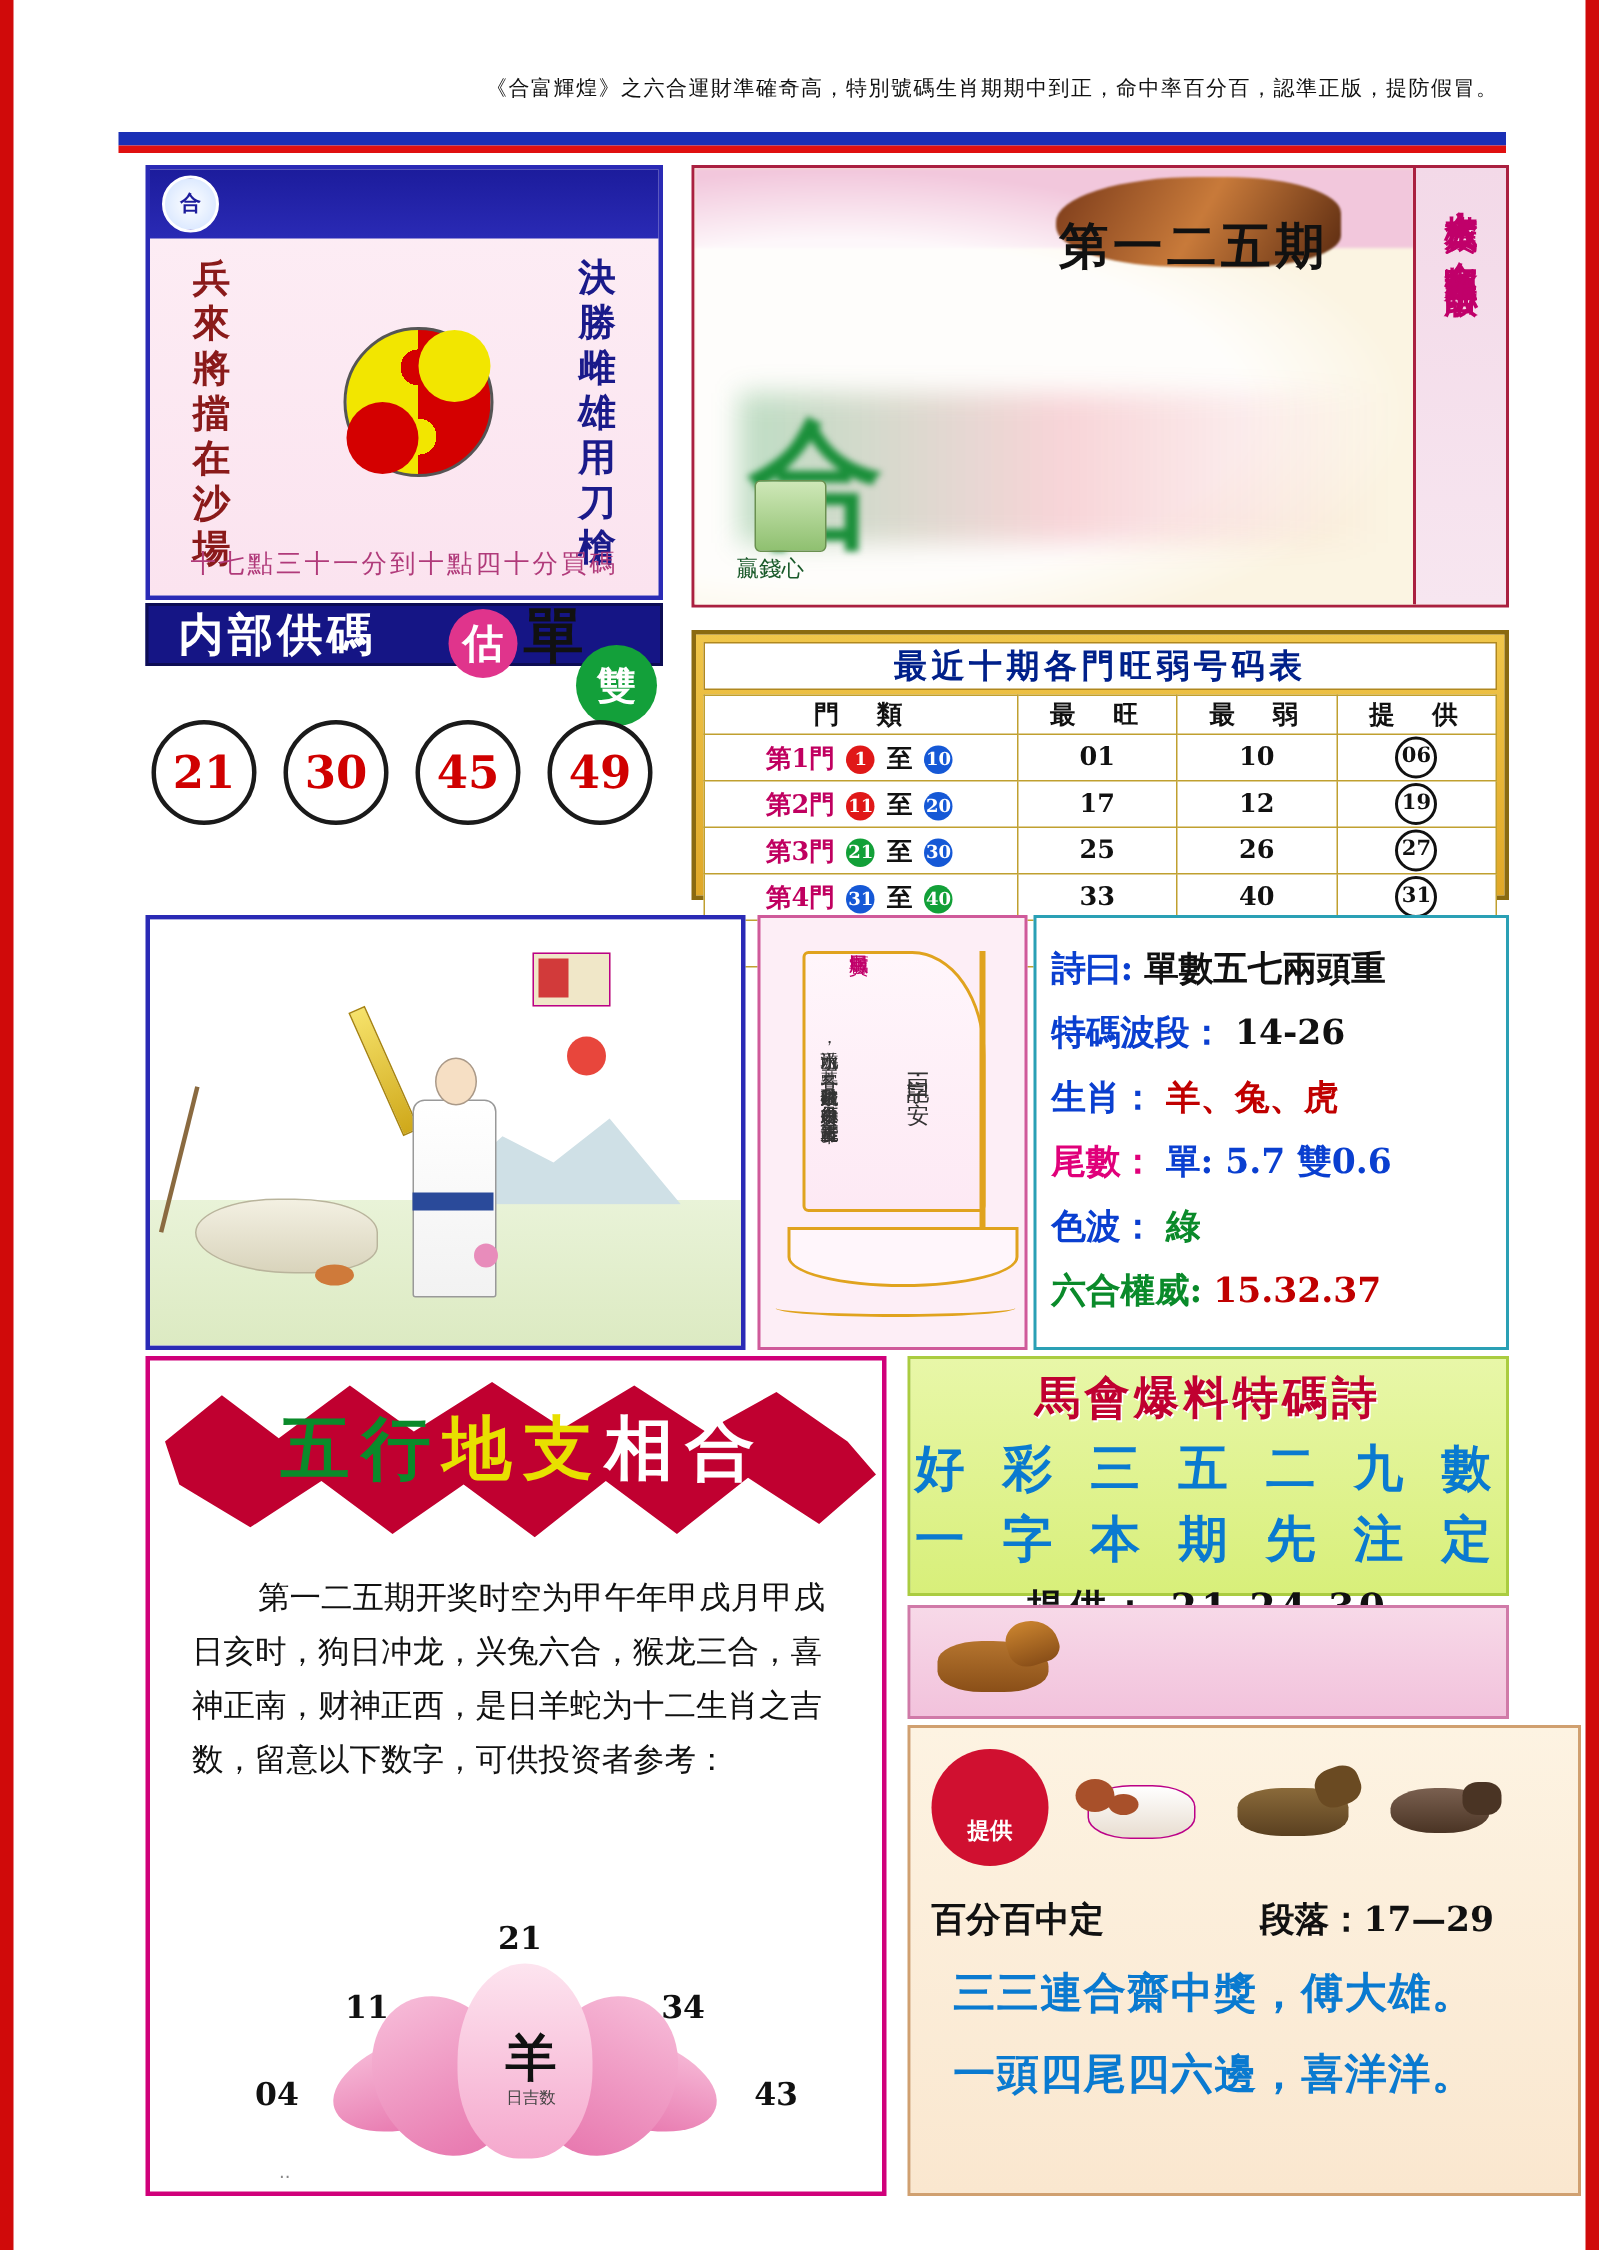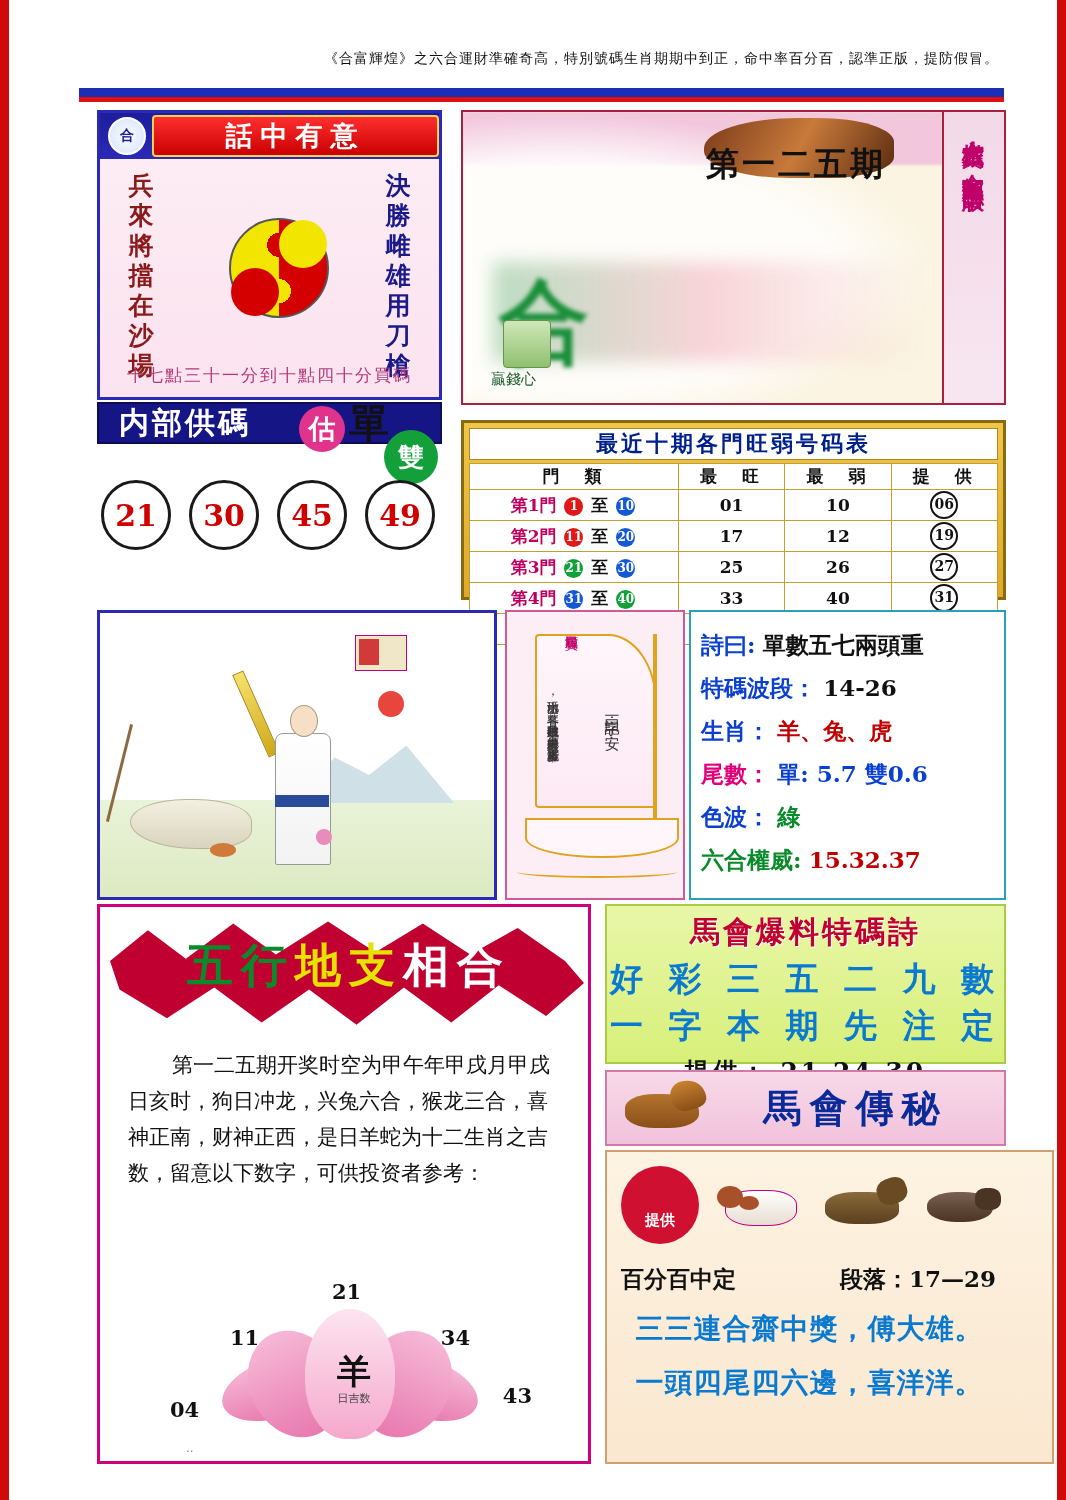--- a/index.html
+++ b/index.html
@@ -381,21 +381,20 @@
 
 <div class="page">
 
   <div class="topline">《合富輝煌》之六合運財準確奇高，特別號碼生肖期期中到正，命中率百分百，認準正版，提防假冒。</div>
   <div class="bluebar"></div>
   <div class="redbar"></div>
 
   <div class="huazhong">
     <div class="hz-title">
       <div class="hz-badge">合</div>
-      <div class="hz-word">話中有意</div>
     </div>
     <div class="hz-left-col">兵來將擋在沙場</div>
     <div class="hz-right-col">決勝雌雄用刀槍</div>
     <div class="yinyang"></div>
     <div class="hz-foot">十七點三十一分到十點四十分買碼</div>
   </div>
 
   <div class="neibu">
     <span>内部供碼</span>
   </div>
@@ -558,39 +557,38 @@
       <div class="petal p-left"></div>
       <div class="petal p-right"></div>
       <div class="petal p-ml"></div>
       <div class="petal p-mr"></div>
       <div class="petal p-mid"></div>
       <div class="yang">羊</div>
       <div class="yang-sub">日吉数</div>
       <div class="lot-num" style="left:112px;top:-8px;">21</div>
       <div class="lot-num" style="left:10px;top:38px;">11</div>
       <div class="lot-num" style="right:10px;top:38px;">34</div>
-      <div class="lot-num" style="left:-50px;top:110px;text-align:right;">04</div>
+      <div class="lot-num" style="left:-50px;top:96px;text-align:right;">04</div>
       <div class="lot-num" style="right:-52px;top:96px;">43</div>
     </div>
     <div class="dots">..</div>
   </div>
 
   <div class="baoliao">
     <div class="bl-title">馬會爆料特碼詩</div>
     <div class="bl-l1">好 彩 三 五 二 九 數</div>
     <div class="bl-l2">一 字 本 期 先 注 定</div>
     <div class="bl-l3">提供： 21  24  30</div>
   </div>
 
   <div class="chuanmi">
     <div class="horse-ic">
       <div class="horse-body"></div>
         <div class="horse-head"></div>
     </div>
-    <div class="cm-text">馬會傳秘</div>
   </div>
 
   <div class="animalbox">
     <div class="seal-red">
       <span>提供</span>
     </div>
     <div class="ani cow">
         <div class="bd"></div>
         <div class="pt"></div>
         <div class="hd"></div>

